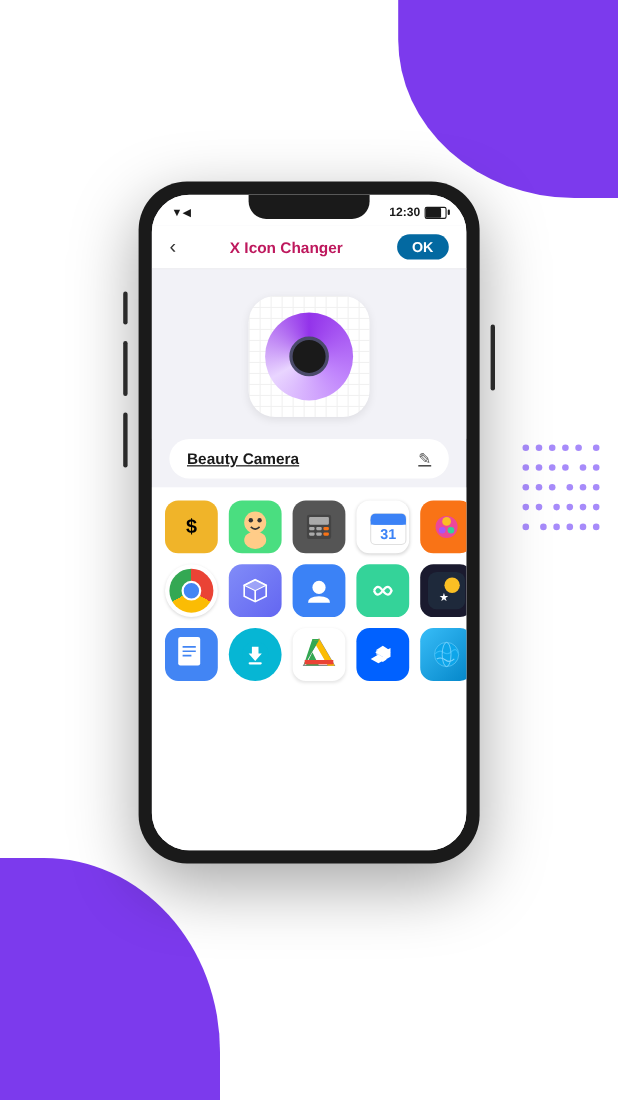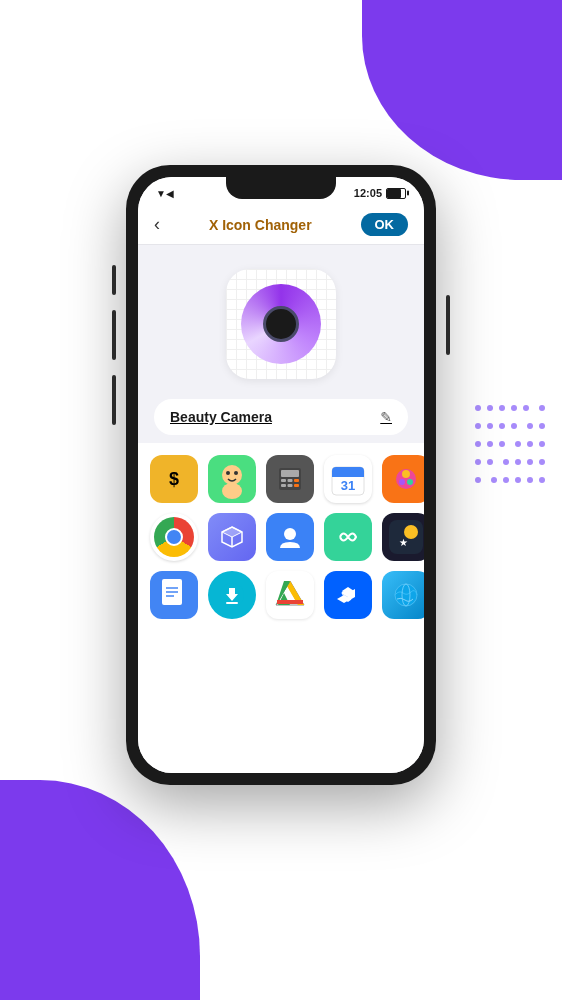--- a/index.html
+++ b/index.html
@@ -167,21 +167,21 @@
       border-bottom: 1px solid #e5e5ea;
     }
     .nav-back {
       font-size: 18px;
       color: #333;
       font-weight: 300;
     }
     .nav-title {
       font-size: 14px;
       font-weight: 600;
-      color: #a16207;
+      color: #be185d;
     }
     .nav-ok {
       background: #0369a1;
       color: white;
       border: none;
       border-radius: 14px;
       padding: 4px 14px;
       font-size: 13px;
       font-weight: 600;
       cursor: pointer;
@@ -434,21 +434,21 @@
     <div class="side-btn-left-2"></div>
     <div class="side-btn-left-3"></div>
     <div class="phone-inner">
       <div class="notch"></div>
 
       <div class="status-bar">
         <div class="status-left">
           <span class="signal-icon">▼◀</span>
         </div>
         <div class="status-right">
-          <span>12:05</span>
+          <span>12:30</span>
           <div class="battery-icon">
             <div class="battery-fill"></div>
           </div>
         </div>
       </div>
 
       <div class="nav-bar">
         <span class="nav-back">‹</span>
         <span class="nav-title">X Icon Changer</span>
         <button class="nav-ok">OK</button>
@@ -502,21 +502,21 @@
                   <rect x="12.5" y="15" width="5" height="3" rx="1" fill="#aaa"></rect>
                   <rect x="19" y="15" width="5" height="3" rx="1" fill="#f97316"></rect>
                   <rect x="6" y="20" width="5" height="3" rx="1" fill="#aaa"></rect>
                   <rect x="12.5" y="20" width="5" height="3" rx="1" fill="#aaa"></rect>
                   <rect x="19" y="20" width="5" height="3" rx="1" fill="#f97316"></rect>
                 </svg>
               </div>
             </div>
 
             <div class="app-grid-item">
-              <div class="app-icon-box" style="background:white; border-radius:12px; box-shadow:0 1px 3px rgba(0,0,0,0.15);">
+              <div class="app-icon-box" style="background:white; border-radius:12px; box-shadow:0 1px 3px rgba(0,0,0,0.15);justify-content:flex-end;">
                 <svg width="38" height="38" viewBox="0 0 38 38">
                   <rect x="3" y="7" width="32" height="28" rx="4" fill="white" stroke="#e0e0e0" stroke-width="1"></rect>
                   <rect x="3" y="7" width="32" height="10" rx="4" fill="#3b82f6"></rect>
                   <rect x="3" y="12" width="32" height="5" fill="#3b82f6"></rect>
                   <text x="19" y="30" text-anchor="middle" font-size="13" font-weight="bold" fill="#3b82f6">31</text>
                 </svg>
               </div>
             </div>
 
             <div class="app-grid-item">

